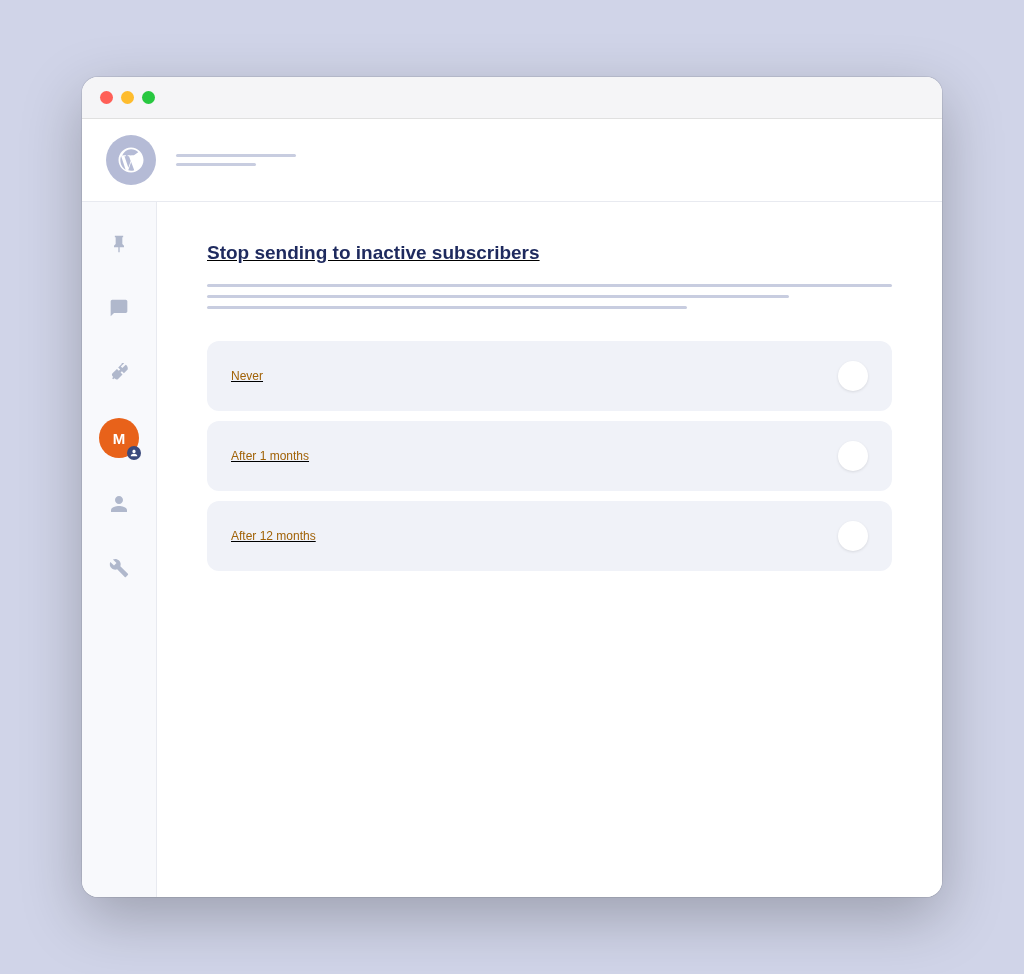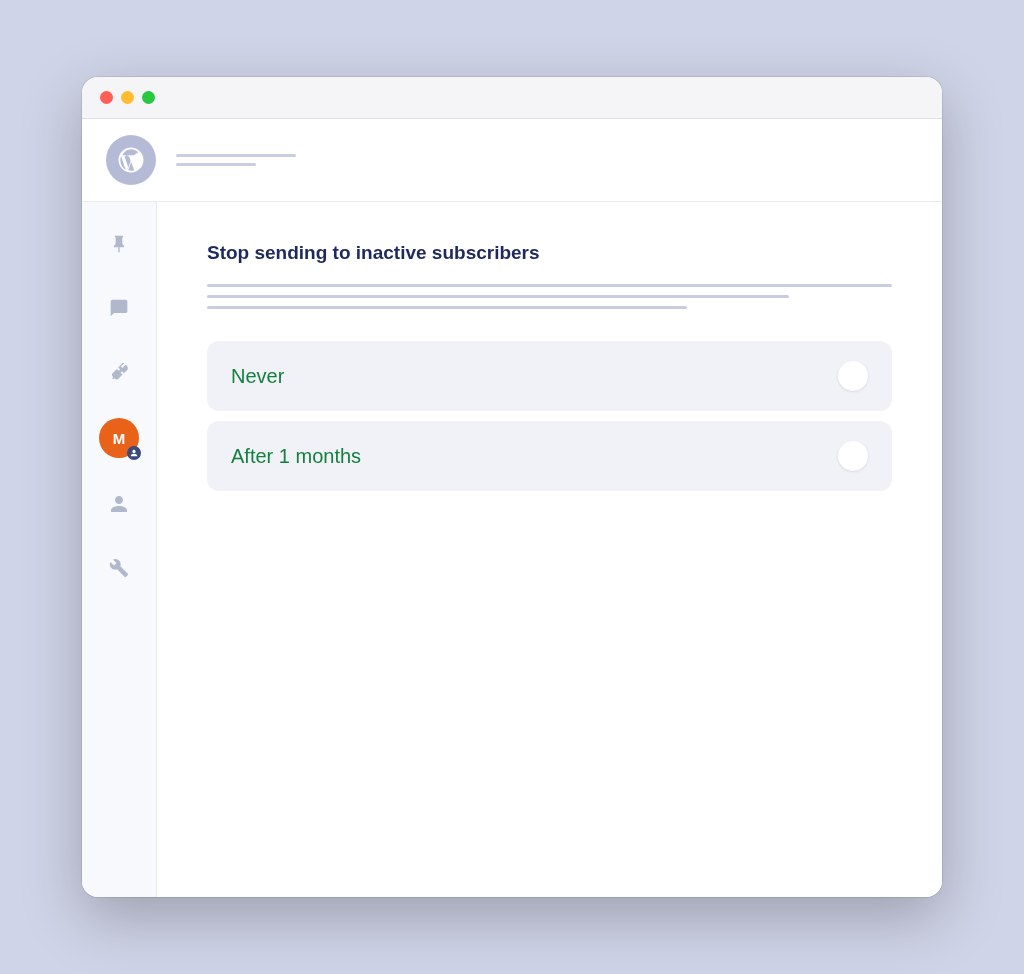--- a/index.html
+++ b/index.html
@@ -139,20 +139,21 @@
       border-radius: 50%;
       display: flex;
       align-items: center;
       justify-content: center;
     }
 
     .main-content {
       flex: 1;
       padding: 40px 50px;
       background: #ffffff;
+      text-decoration: underline;
     }
 
     .section-title {
       font-size: 19px;
       font-weight: 700;
       color: #1e2a5e;
       margin-bottom: 20px;
     }
 
     .description-lines {
@@ -181,22 +182,22 @@
       background: #f0f2f8;
       border-radius: 12px;
       padding: 20px 24px;
       display: flex;
       align-items: center;
       justify-content: space-between;
       cursor: pointer;
     }
 
     .option-label {
-      font-size: 20px;
-      color: #15803d;
+      font-size: 12px;
+      color: #a16207;
       font-weight: 500;
     }
 
     .radio-circle {
       width: 30px;
       height: 30px;
       border-radius: 50%;
       background: #ffffff;
       border: none;
       flex-shrink: 0;
@@ -297,17 +298,21 @@
           <span class="option-label">Never</span>
           <div class="radio-circle"></div>
         </div>
 
 
         <div class="option-item">
           <span class="option-label">After 1 months</span>
           <div class="radio-circle"></div>
         </div>
 
+        <div class="option-item">
+          <span class="option-label">After 12 months</span>
+          <div class="radio-circle"></div>
+        </div>
 
       </div>
     </div>
   </div>
 </div>
 
 </body></html>

